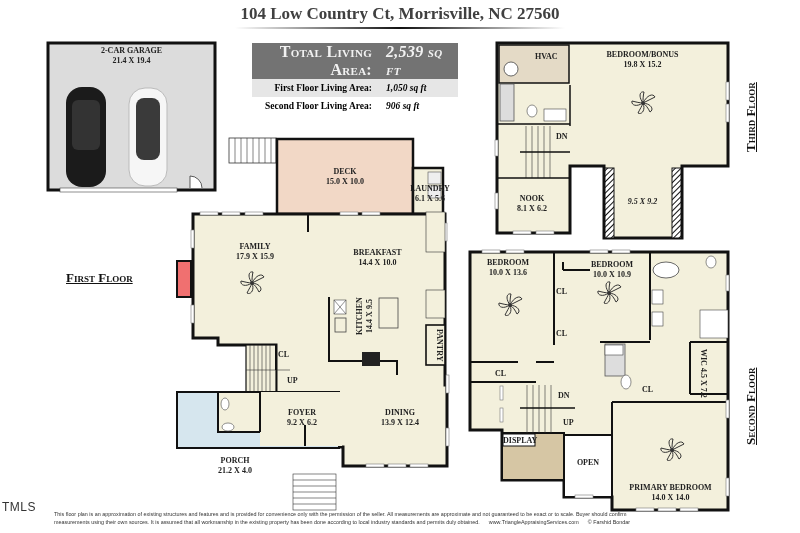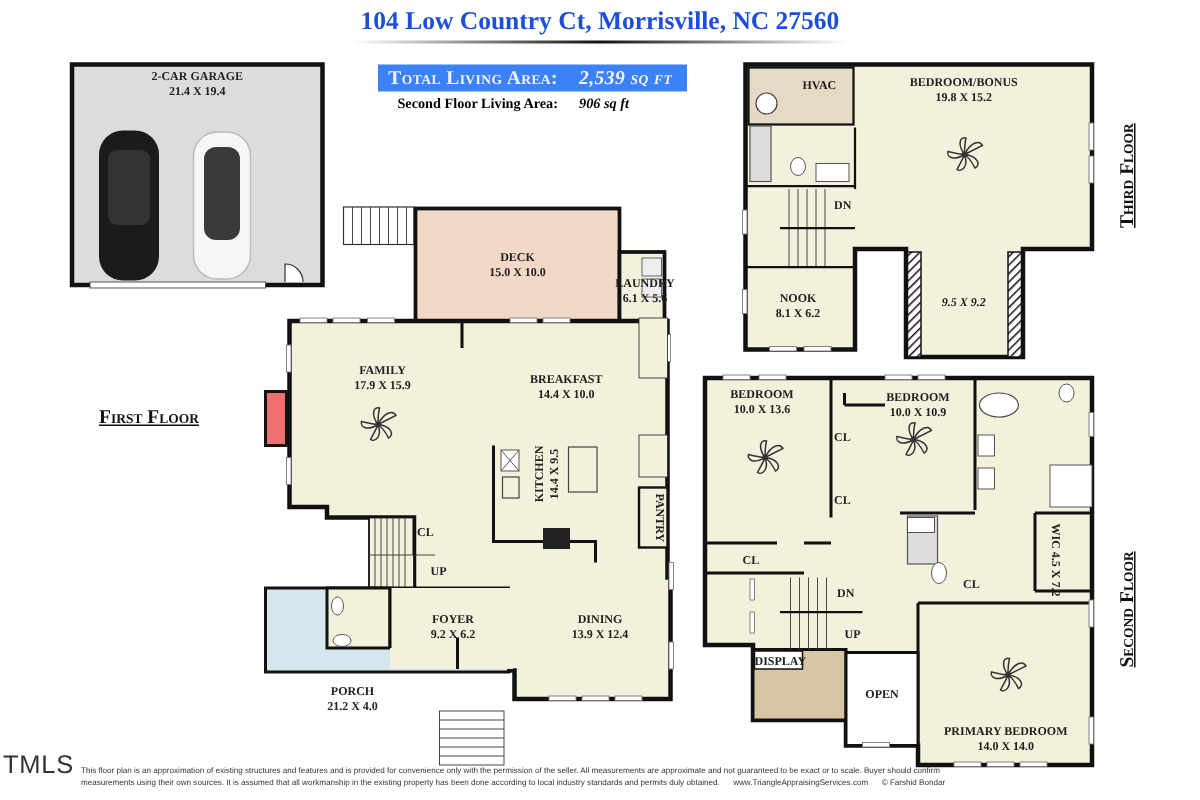--- a/index.html
+++ b/index.html
@@ -1,30 +1,30 @@
 <!DOCTYPE html>
 <html><head>
 <meta charset="utf-8">
 <style>
   html,body{margin:0;padding:0;background:#fff;}
   body{width:800px;height:533px;position:relative;overflow:hidden;font-family:"Liberation Serif","DejaVu Serif",serif;}
   #plan{position:absolute;left:0;top:0;width:800px;height:533px;}
-  .title{position:absolute;left:0;top:4px;width:800px;text-align:center;font-size:17px;font-weight:bold;color:#1d4ed8;}
+  .title{position:absolute;left:0;top:4px;width:800px;text-align:center;font-size:17px;font-weight:bold;color:#404040;}
   .title-rule{position:absolute;left:235px;top:27px;width:330px;height:2px;background:linear-gradient(90deg,rgba(0,0,0,0),#111 50%,rgba(0,0,0,0));}
   .area-table{position:absolute;left:252px;top:43px;width:206px;border-collapse:collapse;font-size:9.5px;font-weight:bold;}
   .area-table td{height:18px;padding:0 4px;}
-  .area-table tr.head td{background:#3b82f6;color:#f2f2f2;font-variant:small-caps;font-size:13px;letter-spacing:.3px;}
+  .area-table tr.head td{background:#737373;color:#f2f2f2;font-variant:small-caps;font-size:16px;letter-spacing:.3px;}
   .area-table tr.shade td{background:#e6e6e6;}
   .area-table td.v{width:68px;font-style:italic;}
   .area-table td.l{text-align:right;padding-right:10px;}
   .lbl{position:absolute;font-size:8px;font-weight:bold;color:#222;text-align:center;line-height:10px;white-space:nowrap;}
   .floor-lbl{position:absolute;font-size:13px;font-weight:bold;color:#111;text-decoration:underline;font-variant:small-caps;white-space:nowrap;}
   .vert{transform:rotate(-90deg);transform-origin:left top;}
   .footer{position:absolute;left:54px;top:510px;width:740px;font-family:"Liberation Sans","DejaVu Sans",sans-serif;font-size:5.4px;color:#333;line-height:8px;}
-  .mls{position:absolute;left:2px;top:500px;font-family:"Liberation Sans","DejaVu Sans",sans-serif;font-size:17px;color:#333;letter-spacing:.5px;}
+  .mls{position:absolute;left:2px;top:500px;font-family:"Liberation Sans","DejaVu Sans",sans-serif;font-size:12px;color:#333;letter-spacing:.5px;}
 </style>
 </head>
 <body>
 
 <svg id="plan" viewBox="0 0 800 533" xmlns="http://www.w3.org/2000/svg">
   <defs>
     <pattern id="hatch" width="4" height="4" patternUnits="userSpaceOnUse" patternTransform="rotate(45)">
       <rect width="4" height="4" fill="#fff"></rect>
       <line x1="0" y1="0" x2="0" y2="4" stroke="#111" stroke-width="2"></line>
     </pattern>
@@ -227,20 +227,24 @@
 
 <div class="title">104 Low Country Ct, Morrisville, NC 27560</div>
 <div class="title-rule"></div>
 
 <table class="area-table">
   <tbody>
       <tr class="head">
     <td class="l">Total Living Area:</td>
     <td class="v">2,539 sq ft</td>
   </tr>
+  <tr class="shade">
+    <td class="l">First Floor Living Area:</td>
+    <td class="v">1,050 sq ft</td>
+  </tr>
   <tr>
     <td class="l">Second Floor Living Area:</td>
     <td class="v">906 sq ft</td>
   </tr>
 </tbody>
   </table>
 
 <div class="floor-lbl" style="left:66px;top:270px;">First Floor</div>
 <div class="floor-lbl vert" style="left:743px;top:152px;">Third Floor</div>
 <div class="floor-lbl vert" style="left:743px;top:445px;">Second Floor</div>

